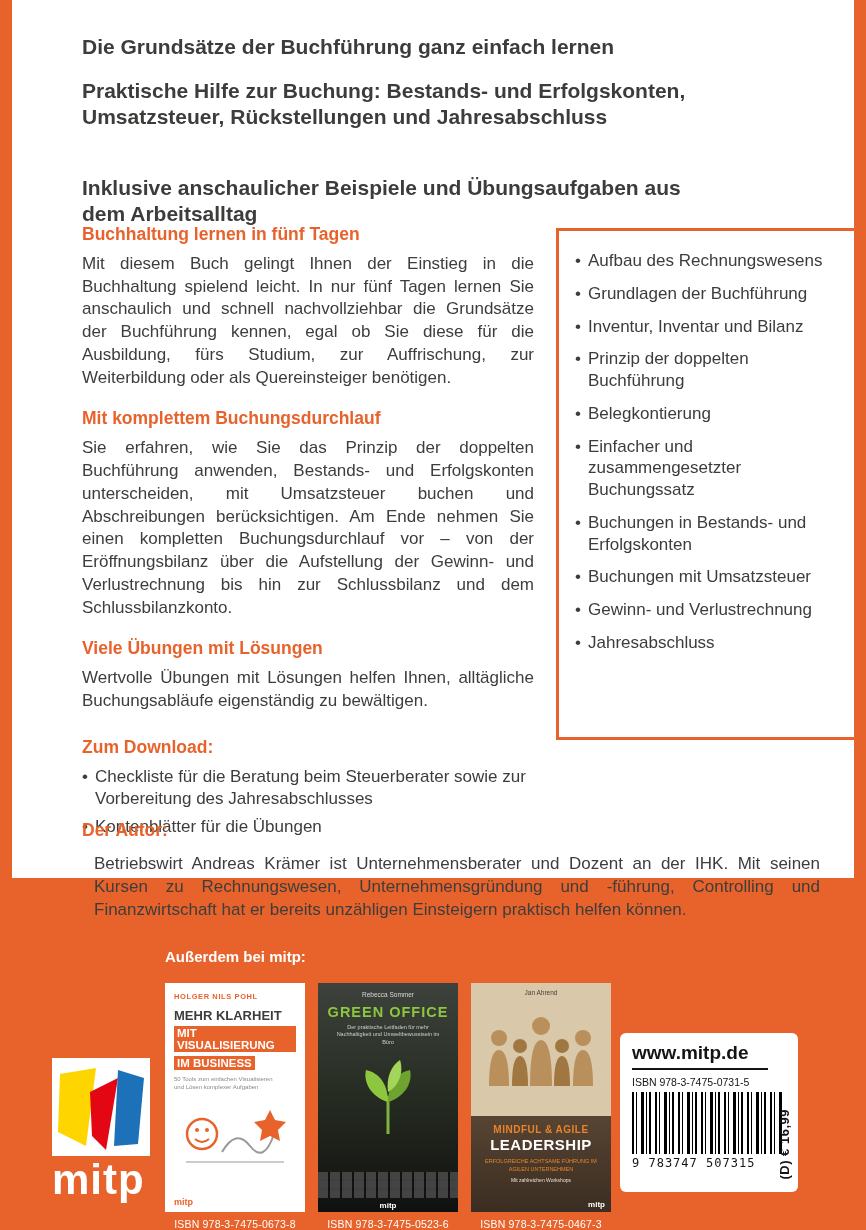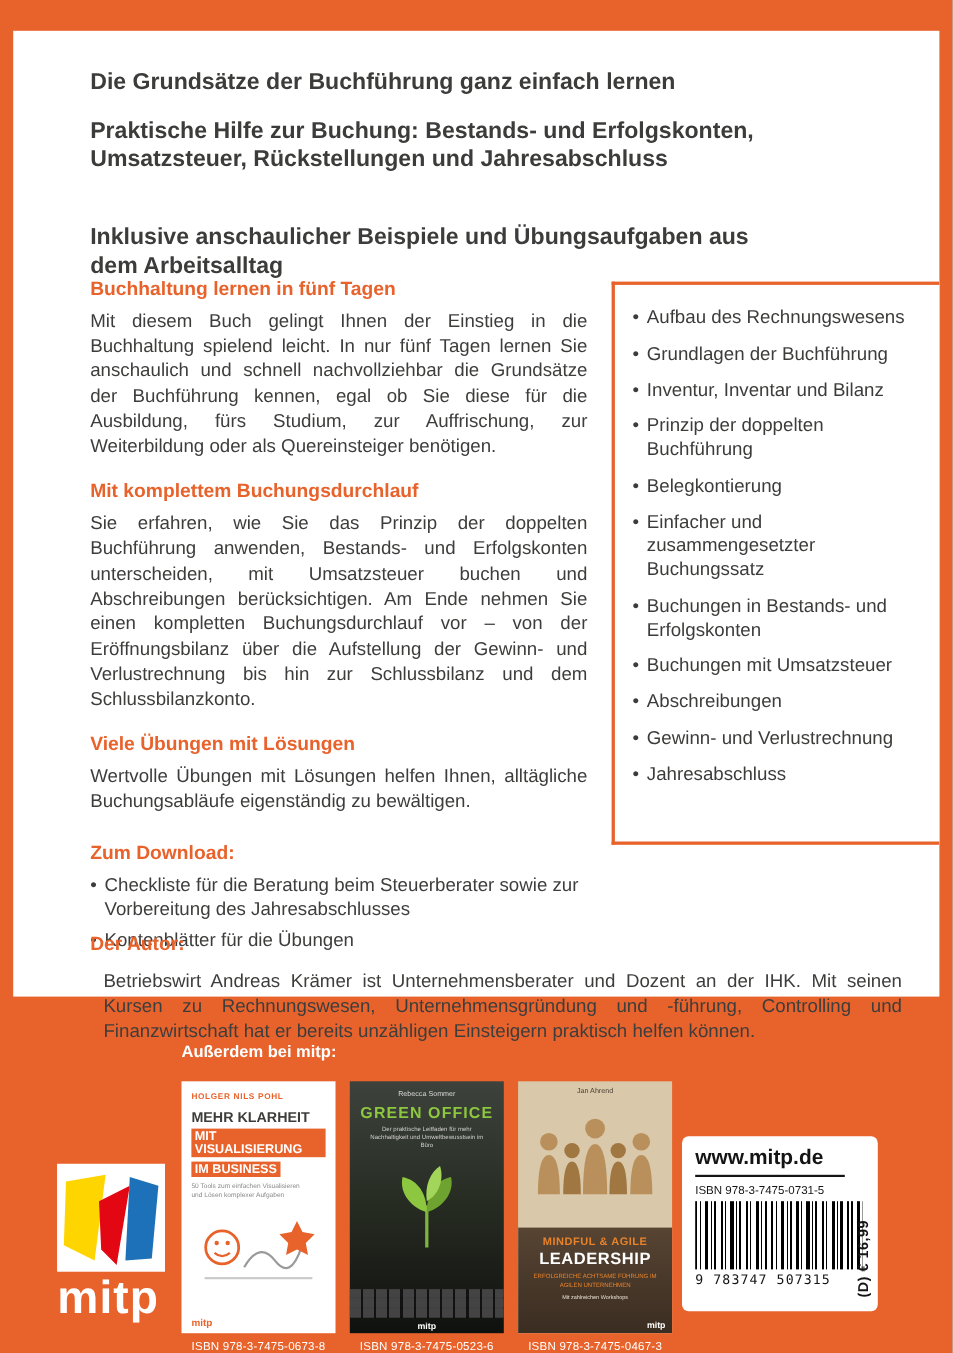--- a/index.html
+++ b/index.html
@@ -10,21 +10,21 @@
   }
   .page {
     position: relative;
     width: 866px;
     height: 1230px;
     background: #E8632C;
     overflow: hidden;
   }
   .white-area {
     position: absolute;
-    top: 28px; left: 12px;
+    top: 0; left: 12px;
     width: 842px; height: 878px;
     background: #ffffff;
   }
 
   
   .headlines { position: absolute; left: 70px; top: 34px; width: 712px; }
   .headline {
     font-size: 21px; font-weight: bold; color: #3C3C3B;
     line-height: 1.24; margin: 0 0 18px 0;
   }
@@ -169,21 +169,20 @@
     <aside class="topics-box">
       <ul class="topics-list">
         <li class="topic-item">Aufbau des Rechnungswesens</li>
         <li class="topic-item">Grundlagen der Buchführung</li>
         <li class="topic-item">Inventur, Inventar und Bilanz</li>
         <li class="topic-item">Prinzip der doppelten Buchführung</li>
         <li class="topic-item">Belegkontierung</li>
         <li class="topic-item">Einfacher und zusammengesetzter Buchungssatz</li>
         <li class="topic-item">Buchungen in Bestands- und Erfolgskonten</li>
         <li class="topic-item">Buchungen mit Umsatzsteuer</li>
-        <li class="topic-item">Abschreibungen</li>
         <li class="topic-item">Gewinn- und Verlustrechnung</li>
         <li class="topic-item">Jahresabschluss</li>
       </ul>
     </aside>
 
     <div class="author-block">
       <div class="author-heading">Der Autor:</div>
       <p class="author-body">Betriebswirt Andreas Krämer ist Unternehmensberater und Dozent an der IHK. Mit seinen Kursen zu Rechnungswesen, Unternehmensgründung und -führung, Controlling und Finanzwirtschaft hat er bereits unzähligen Einsteigern praktisch helfen können.</p>
     </div>
   </div>

